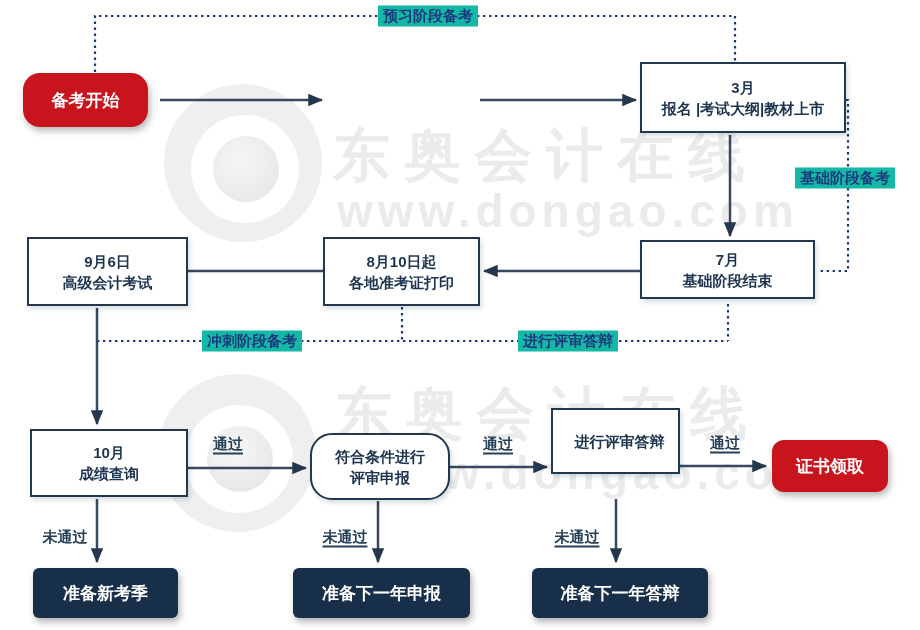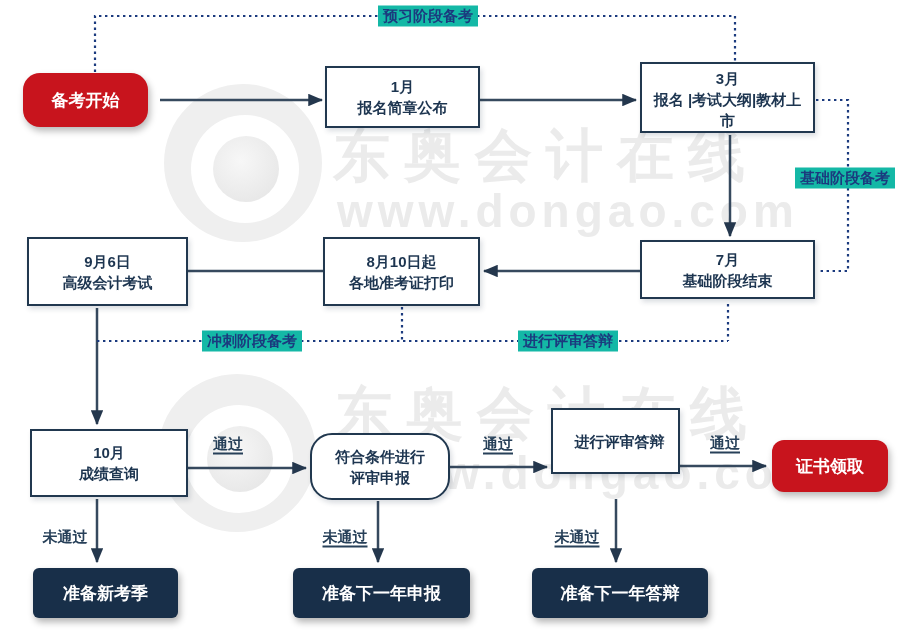--- a/index.html
+++ b/index.html
@@ -97,26 +97,22 @@
   <div class="edge-label u" style="left:498px;top:444px;">通过</div>
   <div class="edge-label u" style="left:725px;top:443px;">通过</div>
   <div class="edge-label" style="left:65px;top:537px;">未通过</div>
   <div class="edge-label u" style="left:345px;top:537px;">未通过</div>
   <div class="edge-label u" style="left:577px;top:537px;">未通过</div>
 
   <div class="node pill-red" style="left:23px;top:73px;width:125px;height:54px;">
     <span>备考开始</span>
   </div>
 
-  <div class="node box" style="left:325px;top:66px;width:155px;height:62px;">
-    <span>1月</span>
-    <span>报名简章公布</span>
-  </div>
 
-  <div class="node box" style="left:640px;top:62px;width:175px;height:71px;padding:0 9px;justify-content:flex-end;">
+  <div class="node box" style="left:640px;top:62px;width:206px;height:71px;padding:0 9px;">
     <span>3月</span>
     <span>报名 |考试大纲|教材上市</span>
   </div>
 
   <div class="node box" style="left:27px;top:237px;width:161px;height:69px;">
     <span>9月6日</span>
     <span>高级会计考试</span>
   </div>
 
   <div class="node box" style="left:323px;top:237px;width:157px;height:69px;">

